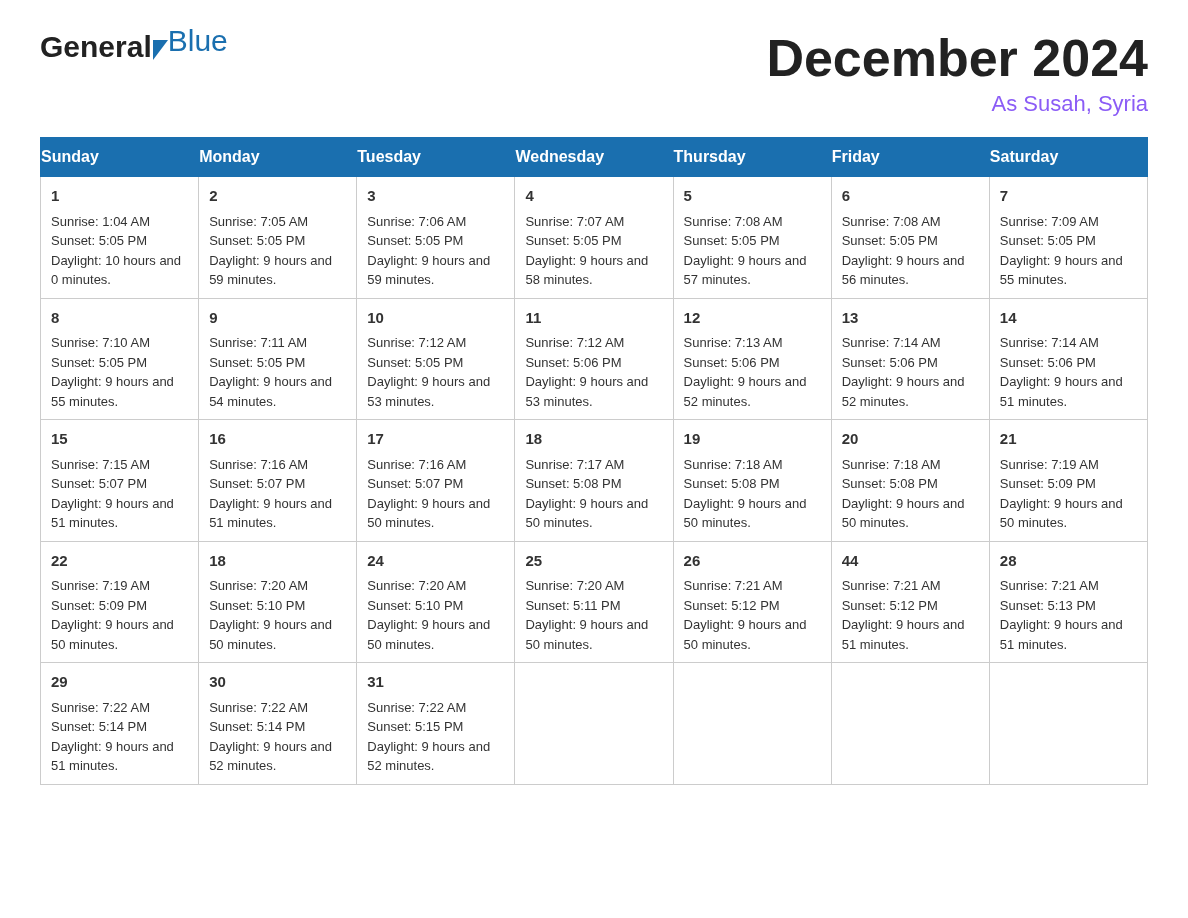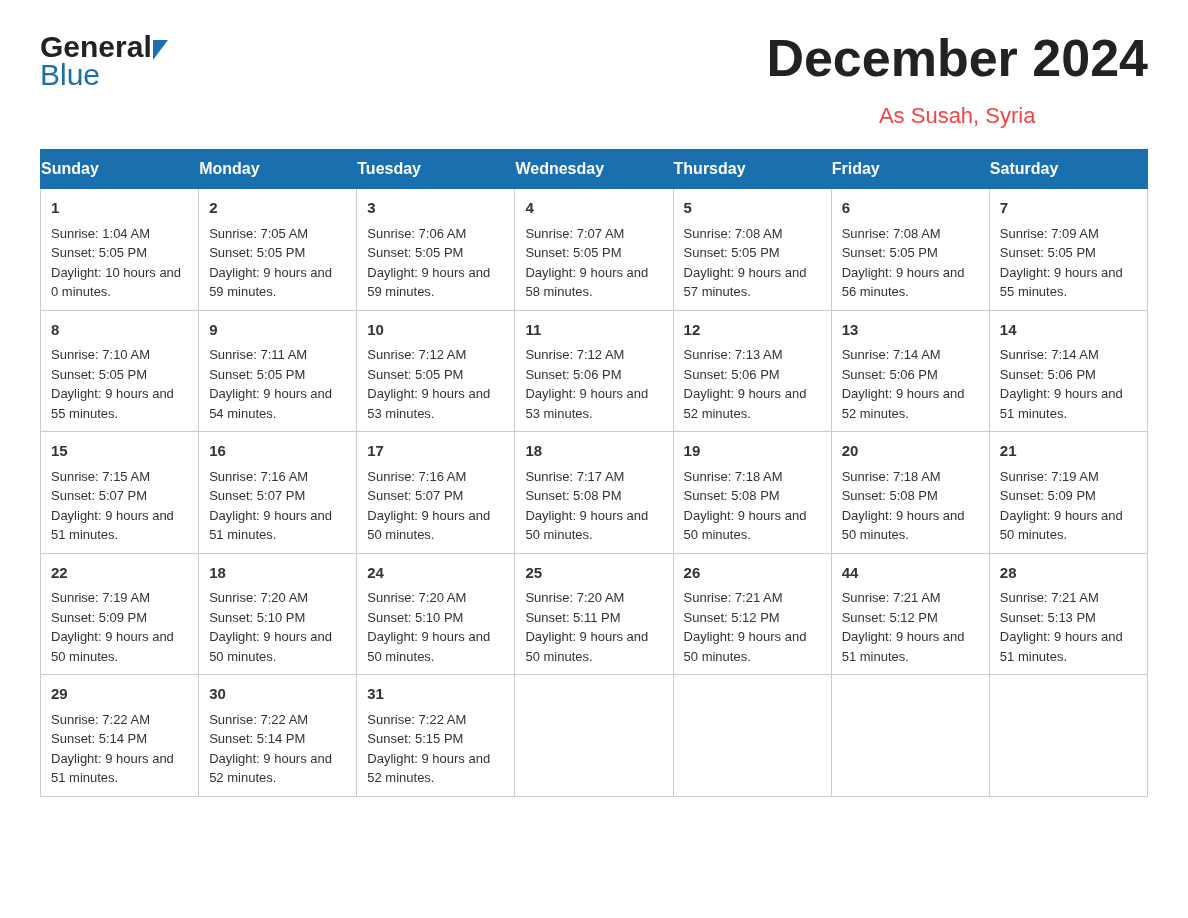--- a/index.html
+++ b/index.html
@@ -10,32 +10,32 @@
       width: 1188px;
       min-height: 918px;
     }
     .header {
       display: flex;
       justify-content: space-between;
       align-items: flex-start;
       margin-bottom: 20px;
     }
     .title-section {
-      text-align: center;
+      text-align: right;
     }
     .calendar-title {
       font-size: 52px;
       font-weight: bold;
       color: #222;
       line-height: 1.1;
     }
     .calendar-subtitle {
       font-size: 22px;
-      color: #ef4444;
-      margin-top: 16px;
+      color: #8b5cf6;
+      margin-top: 4px;
     }
     .calendar-table {
       width: 100%;
       border-collapse: collapse;
       border: 1px solid #aaa;
     }
     .calendar-table th {
       background-color: #1a6faf;
       color: #fff;
       font-size: 16px;
@@ -58,21 +58,21 @@
       font-size: 15px;
       font-weight: bold;
       display: block;
       margin-bottom: 4px;
     }
     .empty-cell {
       background: #fff;
     }
     .logo-wrapper {
       display: flex;
-      flex-direction: column;
+      flex-direction: row;
     }
     .logo-row1 {
       display: flex;
       align-items: center;
     }
     .logo-text-general {
       font-size: 30px;
       font-weight: bold;
       color: #222;
     }

